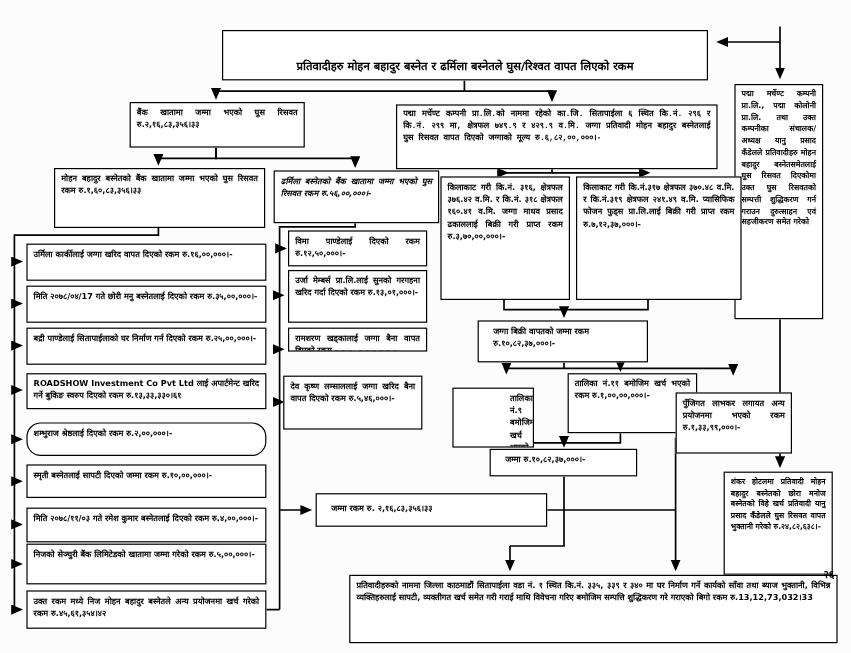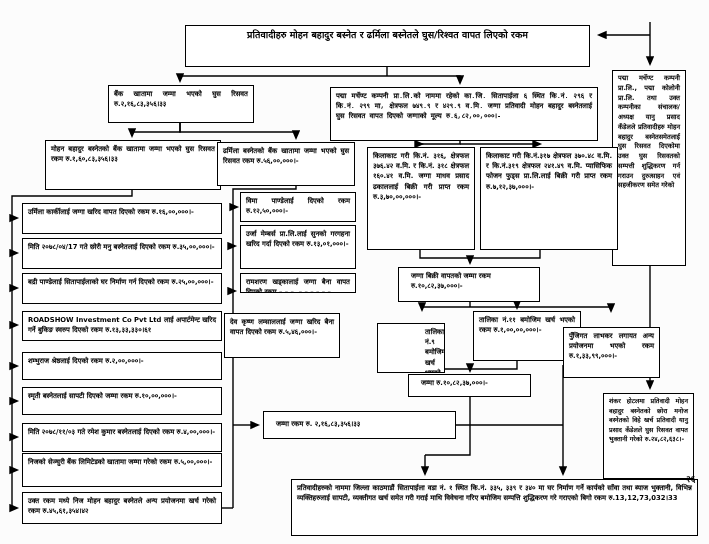--- a/index.html
+++ b/index.html
@@ -8,21 +8,21 @@
     background:#fcfcfc;color:#000;
     font-family:"DejaVu Sans","Liberation Sans",sans-serif;
   }
   .b{
     position:absolute;border:1.6px solid #000;background:#fff;
     box-sizing:border-box;padding:3px 5px;
     font-weight:bold;font-size:6.8px;line-height:1.5;
     text-align:justify;overflow:hidden;
   }
   .title{
-    text-align:center;font-size:9.5px;line-height:1.8;padding-top:0;
+    text-align:center;font-size:9.5px;line-height:1.8;padding-top:21px;
   }
   .amount2{display:block;text-align:center;}
   .ctr{text-align:left;padding-left:12px;}
   svg.wires{position:absolute;left:0;top:0;pointer-events:none;}
   .pagenum{position:absolute;font-size:9px;font-weight:bold;}
 </style>
 </head>
 <body>
 
 <svg class="wires" width="709" height="544" viewBox="0 0 709 544">
@@ -85,21 +85,21 @@
 </div>
 
 <div class="b" style="left:108px;top:85px;width:146px;height:38px;">बैंक खातामा जम्मा भएको घुस रिसवत रु.२,१६,८३,३५६।३३</div>
 
 <div class="b" style="left:330px;top:87px;width:268px;height:54px;font-family:Liberation Mono, monospace;">पद्मा मर्चेण्ट कम्पनी प्रा.लि.को नाममा रहेको का.जि. सितापाईला ६ स्थित कि.नं. २९६ र कि.नं. २९९ मा, क्षेत्रफल ७४९.९ र ४२९.९ व.मि. जग्गा प्रतिवादी मोहन बहादुर बस्नेतलाई घुस रिसवत वापत दिएको जग्गाको मूल्य रु.६,८२,००,०००।-</div>
 
 <div class="b" style="left:612px;top:70px;width:74px;height:196px;font-size:6.5px;">पद्मा मर्चेण्ट कम्पनी प्रा.लि., पद्मा कोलोनी प्रा.लि. तथा उक्त कम्पनीका संचालक/अध्यक्ष यानु प्रसाद कँडेलले प्रतिवादीहरु मोहन बहादुर बस्नेतसमेतलाई घुस रिसवत दिएकोमा उक्त घुस रिसवतको सम्पत्ती शुद्धिकरण गर्न गराउन दुरुत्साहन एवं सहजीकरण समेत गरेको</div>
 
 <div class="b" style="left:45px;top:140px;width:176px;height:50px;">मोहन बहादुर बस्नेतको बैंक खातामा जम्मा भएको घुस रिसवत रकम रु.१,६०,८३,३५६।३३</div>
 
-<div class="b" style="left:217px;top:142px;width:138px;height:44px;">ढर्मिला बस्नेतको बैंक खातामा जम्मा भएको घुस रिसवत रकम रु.५६,००,०००।-</div>
+<div class="b" style="left:228px;top:142px;width:138px;height:44px;font-style:italic;">ढर्मिला बस्नेतको बैंक खातामा जम्मा भएको घुस रिसवत रकम रु.५६,००,०००।-</div>
 
 <div class="b" style="left:367px;top:147px;width:108px;height:103px;">किलाकाट गरी कि.नं. ३१६, क्षेत्रफल ३७६.४२ व.मि. र कि.नं. ३१८ क्षेत्रफल १६०.४१ व.मि. जग्गा माधव प्रसाद ढकाललाई बिक्री गरी प्राप्त रकम रु.३,७०,००,०००।-</div>
 
 <div class="b" style="left:480px;top:147px;width:138px;height:103px;">किलाकाट गरी कि.नं.३१७ क्षेत्रफल ३७०.४८ व.मि. र कि.नं.३१९ क्षेत्रफल २४१.४९ व.मि. प्यासिफिक फोजन फुड्स प्रा.लि.लाई बिक्री गरी प्राप्त रकम रु.७,१२,३७,०००।-</div>
 
 <div class="b ctr" style="left:398px;top:267px;width:142px;height:35px;">जग्गा बिक्री वापतको जम्मा रकम रु.१०,८२,३७,०००।-</div>
 
 <div class="b" style="left:377px;top:323px;width:68px;height:50px;padding-left:47px;">तालिका नं.९ बमोजिम खर्च भएको रकम रु.८,४८,३८,०००।-</div>
 
 <div class="b" style="left:473px;top:311px;width:108px;height:50px;">तालिका नं.११ बमोजिम खर्च भएको रकम रु.१,००,००,०००।-</div>
@@ -111,24 +111,24 @@
 <div class="b ctr" style="left:263px;top:411px;width:193px;height:28px;padding-top:7px;">जम्मा रकम रु. २,१६,८३,३५६।३३</div>
 
 <div class="b" style="left:603px;top:393px;width:91px;height:86px;font-size:6.4px;">शंकर होटलमा प्रतिवादी मोहन बहादुर बस्नेतको छोरा मनोज बस्नेतको विहे खर्च प्रतिवादी यानु प्रसाद कँडेलले घुस रिसवत वापत भुक्तानी गरेको रु.२४,८२,६३८।-</div>
 
 <div class="b" style="left:291px;top:479px;width:407px;height:57px;">प्रतिवादीहरुको नाममा जिल्ला काठमाडौं सितापाईला वडा नं. १ स्थित कि.नं. ३३५, ३३९ र ३४० मा घर निर्माण गर्ने कार्यको साँवा तथा ब्याज भुक्तानी, विभिन्न व्यक्तिहरुलाई सापटी, व्यक्तीगत खर्च समेत गरी गराई माथि विवेचना गरिए बमोजिम सम्पत्ति शुद्धिकरण गरे गराएको बिगो रकम रु.13,12,73,032।33</div>
 
 <div class="b" style="left:22px;top:203px;width:200px;height:31px;">उर्मिला कार्कीलाई जग्गा खरिद वापत दिएको रकम रु.१६,००,०००।-</div>
 <div class="b" style="left:22px;top:238px;width:200px;height:31px;">मिति २०७८/०४/17 गते छोरी मनु बस्नेतलाई दिएको रकम रु.३५,००,०००।-</div>
 <div class="b" style="left:22px;top:273px;width:200px;height:31px;">बद्री पाण्डेलाई सितापाईलाको घर निर्माण गर्न दिएको रकम रु.२५,००,०००।-</div>
 <div class="b" style="left:22px;top:311px;width:200px;height:30px;">ROADSHOW Investment Co Pvt Ltd लाई अपार्टमेन्ट खरिद गर्ने बुकिङ स्वरुप दिएको रकम रु.१३,३३,३३०।६१</div>
-<div class="b" style="left:22px;top:352px;width:200px;height:28px;">शम्भुराज श्रेष्ठलाई दिएको रकम रु.२,००,०००।-</div>
+<div class="b" style="left:22px;top:352px;width:200px;height:28px;border-radius:12px;">शम्भुराज श्रेष्ठलाई दिएको रकम रु.२,००,०००।-</div>
 <div class="b" style="left:22px;top:387px;width:200px;height:28px;">स्मृती बस्नेतलाई सापटी दिएको जम्मा रकम रु.१०,००,०००।-</div>
 <div class="b" style="left:22px;top:423px;width:200px;height:29px;">मिति २०७८/११/०३ गते रमेश कुमार बस्नेतलाई दिएको रकम रु.४,००,०००।-</div>
 <div class="b" style="left:22px;top:453px;width:200px;height:34px;">निजको सेञ्चुरी बैंक लिमिटेडको खातामा जम्मा गरेको रकम रु.५,००,०००।-</div>
 <div class="b" style="left:22px;top:492px;width:200px;height:32px;">उक्त रकम मध्ये निज मोहन बहादुर बस्नेतले अन्य प्रयोजनमा खर्च गरेको रकम रु.४५,६१,३५४।४२</div>
 
 <div class="b" style="left:240px;top:192px;width:116px;height:30px;">विमा पाण्डेलाई दिएको रकम रु.१२,५०,०००।-</div>
 <div class="b" style="left:240px;top:225px;width:116px;height:44px;">उर्जा मेम्बर्स प्रा.लि.लाई सुनको गरगहना खरिद गर्दा दिएको रकम रु.१३,०१,०००।-</div>
 <div class="b" style="left:240px;top:273px;width:116px;height:20px;">रामशरण खड्कालाई जग्गा बैना वापत दिएको रकम – – –, – – – – – –</div>
-<div class="b" style="left:224px;top:313px;width:116px;height:45px;">देव कृष्ण लम्साललाई जग्गा खरिद बैना वापत दिएको रकम रु.५,४६,०००।-</div>
+<div class="b" style="left:236px;top:313px;width:116px;height:45px;">देव कृष्ण लम्साललाई जग्गा खरिद बैना वापत दिएको रकम रु.५,४६,०००।-</div>
 
 <div class="pagenum" style="left:686px;top:472px;">२६</div>
 
 </body></html>

